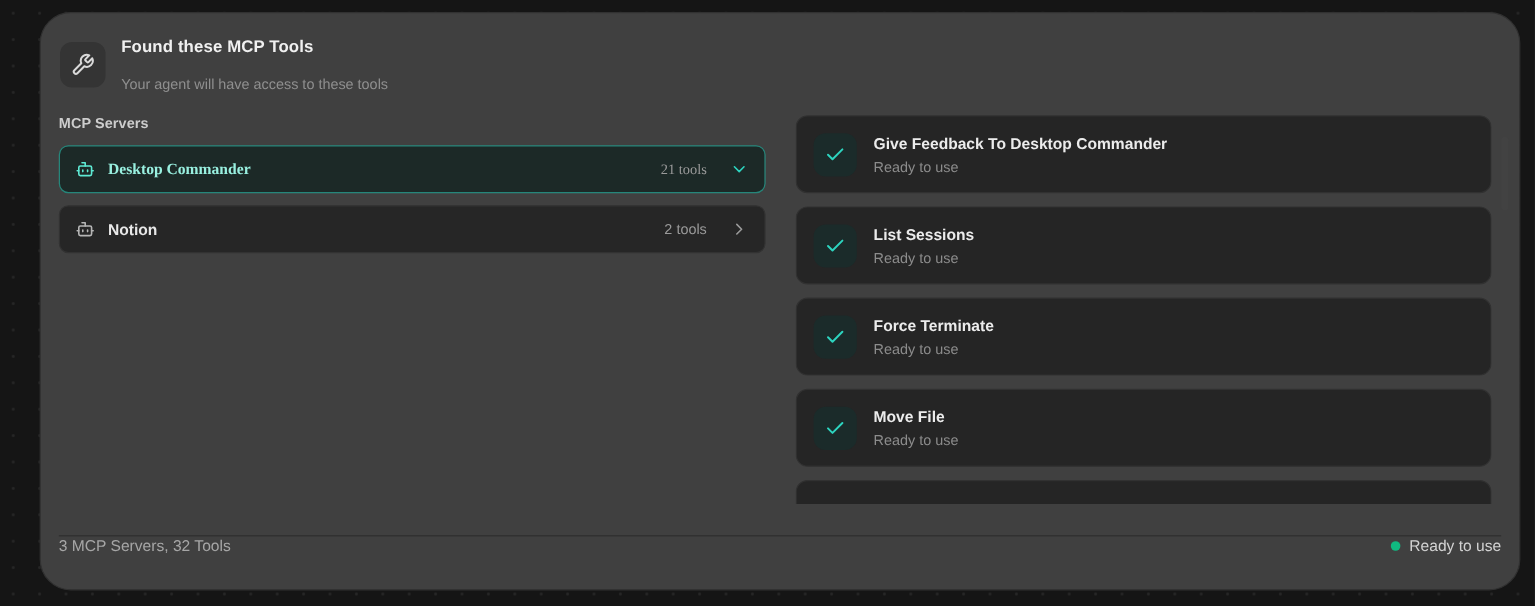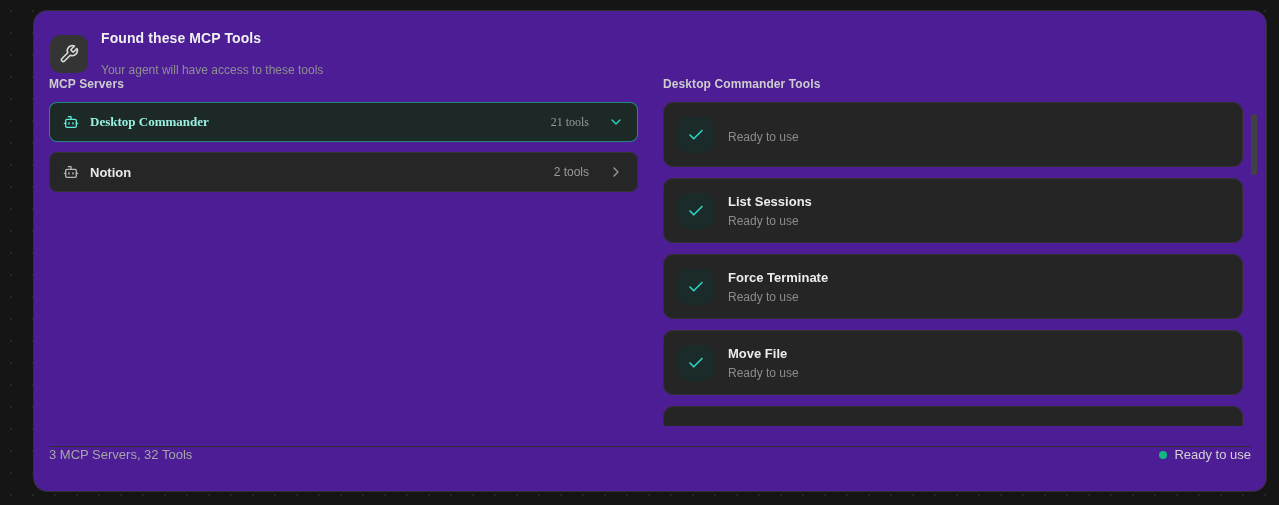--- a/index.html
+++ b/index.html
@@ -7,33 +7,33 @@
   body {
     font-family:"Liberation Sans","DejaVu Sans",sans-serif;
     background-color:#151515;
     background-image:radial-gradient(#262626 1px, transparent 1.4px);
     background-size:22px 22px;
     color:#e5e5e5;
     position:relative;
   }
   .window {
     position:absolute; left:33px; top:10px; width:1234px; height:482px;
-    background:#4c1d95; border:1px solid #313131; border-radius:14px;
+    background:#404040; border:1px solid #313131; border-radius:26px;
     overflow:hidden;
   }
   
   .header { display:flex; align-items:center; gap:13px; padding:19px 16px 0 16px; }
   .header-icon {
     width:38px; height:38px; flex:none; border-radius:10px; background:#343434;
     display:flex; align-items:center; justify-content:center; color:#d9d9d9;
   }
   .header-title { font-size:14px; font-weight:700; color:#f0f0f0; letter-spacing:.1px; }
   .header-subtitle { font-size:12px; color:#8f8f8f; margin-top:17px; }
   
-  .content { display:flex; padding:0 15px; margin-top:0; }
+  .content { display:flex; padding:0 15px; margin-top:19px; }
   .left-col { width:589px; flex:none; margin-right:25px; }
   .right-col { flex:1; position:relative; }
   .panel-heading { font-size:12px; font-weight:700; color:#cdcdcd; margin-bottom:10px; height:15px; letter-spacing:.1px; }
   
   .server-row {
     height:40px; margin-bottom:10px; border-radius:8px;
     background:#262626; border:1px solid #323232;
     display:flex; align-items:center; padding:0 13px; gap:11px; cursor:pointer;
   }
   .server-row .bot { color:#b5b5b5; display:flex; }
@@ -137,31 +137,31 @@
         <span class="server-count">2 tools</span>
         <span class="server-chevron">
           <svg width="16" height="16" viewBox="0 0 24 24" fill="none" stroke="currentColor" stroke-width="2" stroke-linecap="round" stroke-linejoin="round">
               <path d="m9 18 6-6-6-6"></path>
             </svg>
         </span>
       </div>
     </div>
 
     <div class="right-col">
-      <div class="panel-heading">Desktop Commander Tools</div>
 
       <div class="cards-viewport">
 
         <div class="tool-card">
           <div class="check-badge">
             <svg width="18" height="18" viewBox="0 0 24 24" fill="none" stroke="currentColor" stroke-width="2.2" stroke-linecap="round" stroke-linejoin="round">
                 <path d="M20 6 9 17l-5-5"></path>
               </svg>
           </div>
           <div>
+            <div class="tool-title">Give Feedback To Desktop Commander</div>
             <div class="tool-status">Ready to use</div>
           </div>
         </div>
 
         <div class="tool-card">
           <div class="check-badge">
             <svg width="18" height="18" viewBox="0 0 24 24" fill="none" stroke="currentColor" stroke-width="2.2" stroke-linecap="round" stroke-linejoin="round">
                 <path d="M20 6 9 17l-5-5"></path>
               </svg>
           </div>

